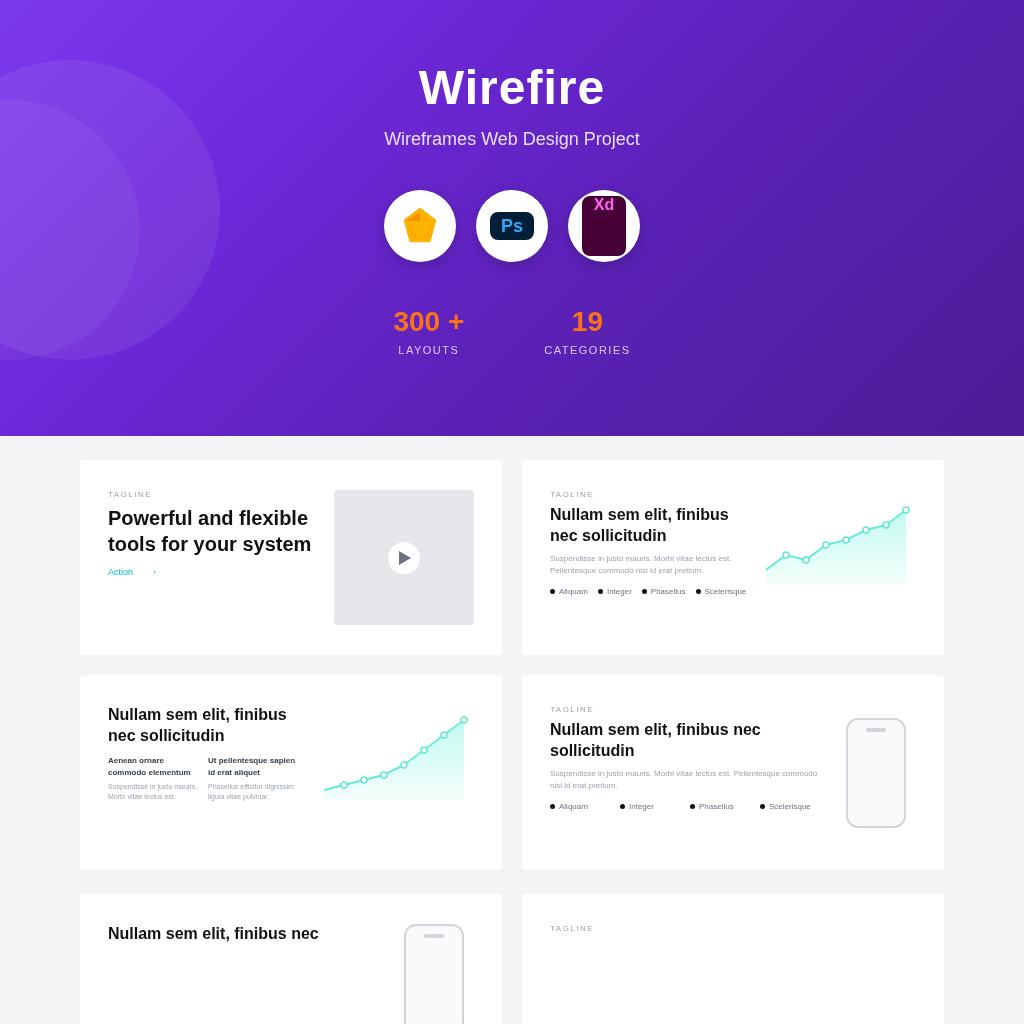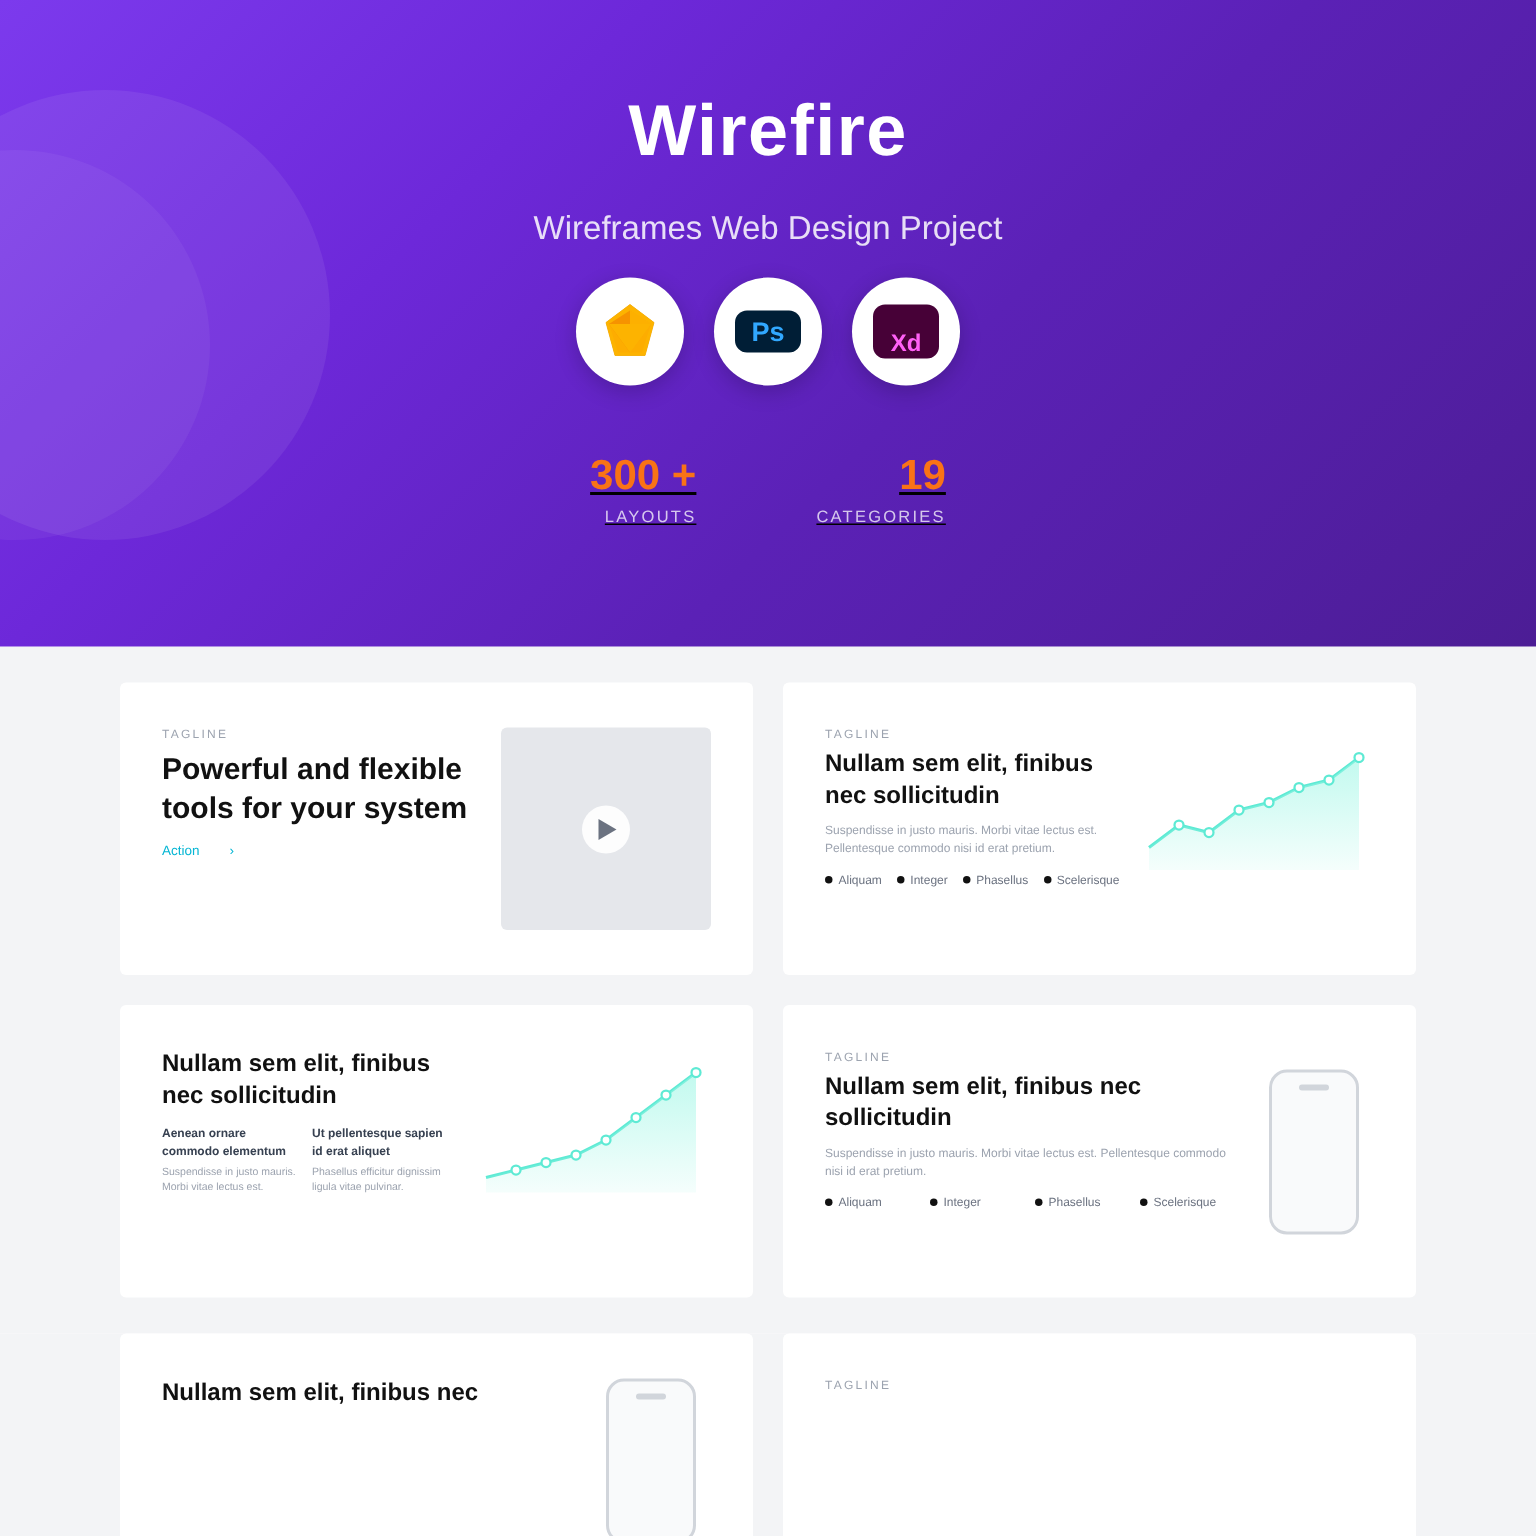--- a/index.html
+++ b/index.html
@@ -39,28 +39,28 @@
       width: 260px;
       height: 260px;
       border-radius: 50%;
       background: rgba(255,255,255,0.05);
     }
 
     .hero-title {
       font-size: 48px;
       font-weight: 700;
       color: #fff;
-      margin-bottom: 24px;
+      margin-bottom: 14px;
       letter-spacing: 1px;
     }
 
     .hero-subtitle {
-      font-size: 22px;
+      font-size: 18px;
       color: rgba(255,255,255,0.85);
-      margin-bottom: 20px;
+      margin-bottom: 40px;
       font-weight: 300;
     }
 
     .tool-icons {
       display: flex;
       justify-content: center;
       gap: 20px;
       margin-bottom: 44px;
     }
 
@@ -89,38 +89,37 @@
       color: #31a8ff;
       font-size: 20px;
       font-weight: 800;
       background: #001e36;
     }
     .ps-text { color: #31a8ff; font-size: 18px; font-weight: 800; font-family: Arial; }
 
     
     .xd-icon-inner {
       width: 44px;
-      height: 36px;
+      height: 60px;
       background: #470137;
       border-radius: 8px;
       display: flex;
-      align-items: flex-end;
+      align-items: flex-start;
       justify-content: center;
     }
     .xd-text { color: #ff61f6; font-size: 16px; font-weight: 800; font-family: Arial; }
 
     .stats {
       display: flex;
       justify-content: center;
       gap: 80px;
     }
 
     .stat-item {
-      text-align: right;
-      text-decoration: underline;
+      text-align: center;
     }
 
     .stat-number {
       font-size: 28px;
       font-weight: 700;
       color: #f97316;
       margin-bottom: 6px;
     }
 
     .stat-label {

